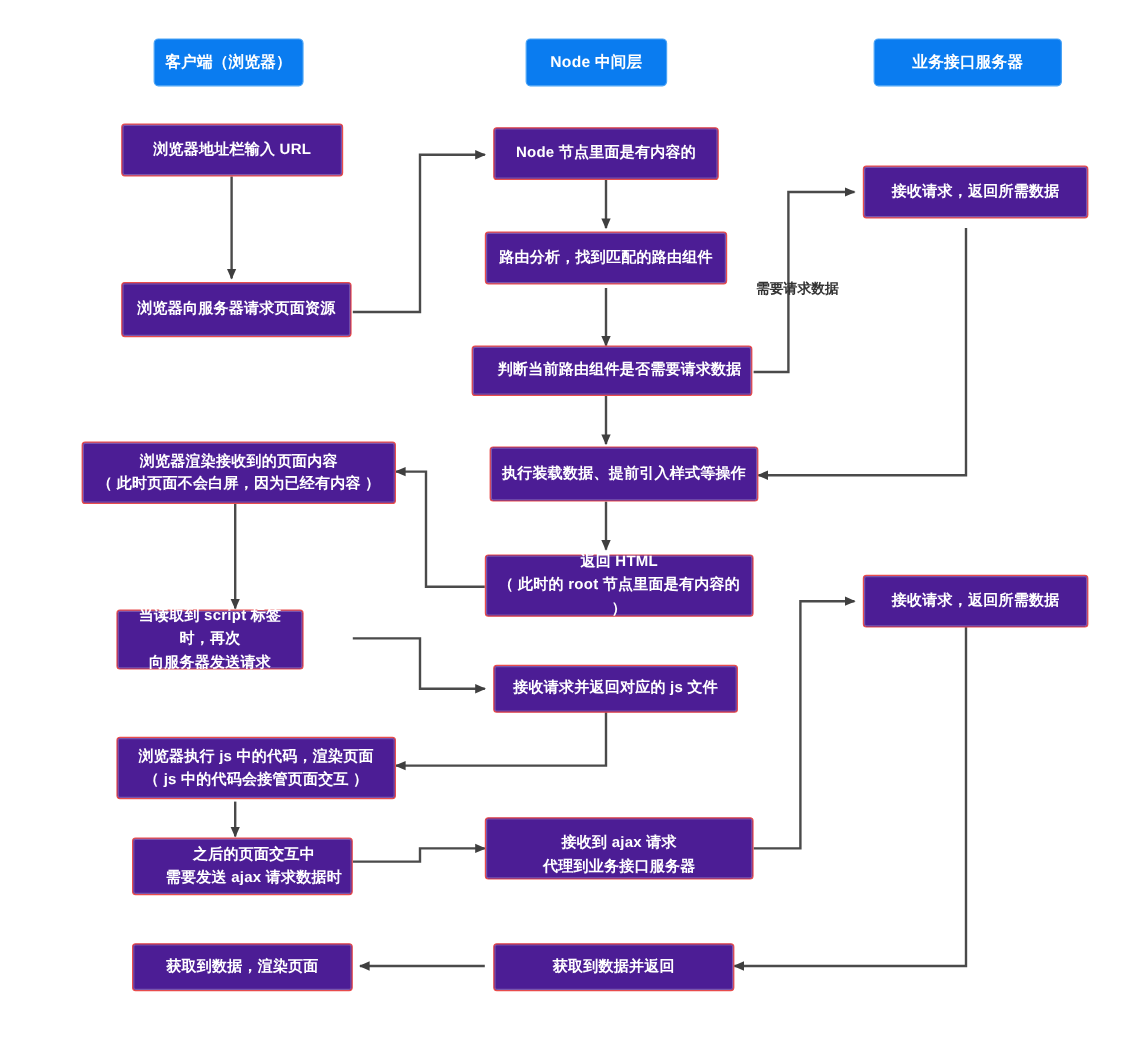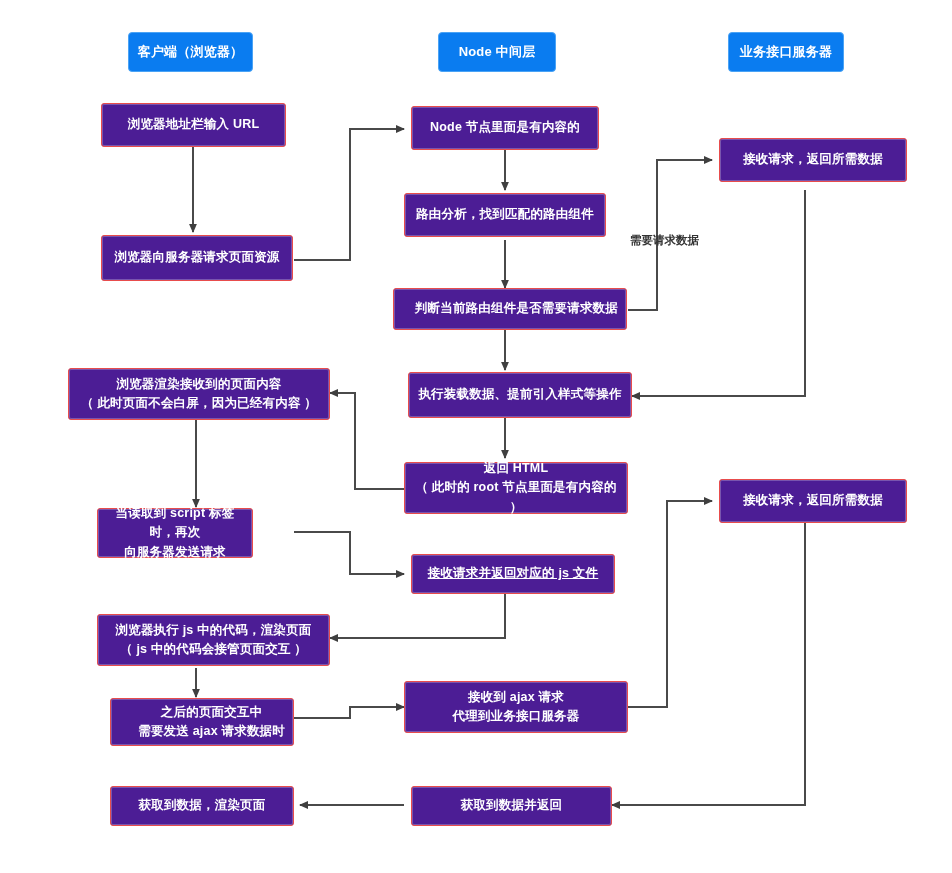--- a/index.html
+++ b/index.html
@@ -114,21 +114,21 @@
       <path d="M404,805 L300,805"></path>
     </g>
   </svg>
 
   <div class="node blue" style="left:128px; top:32px; width:125px; height:40px;">
     <span class="txt">客户端（浏览器）</span>
   </div>
   <div class="node blue" style="left:438px; top:32px; width:118px; height:40px;">
     <span class="txt">Node 中间层</span>
   </div>
-  <div class="node blue" style="left:728px; top:32px; width:116px; height:40px;">
+  <div class="node blue" style="left:728px; top:32px; width:157px; height:40px;">
     <span class="txt">业务接口服务器</span>
   </div>
 
   <div class="node red" style="left:101px; top:103px; width:185px; height:44px;">
     <span class="txt">浏览器地址栏输入 URL</span>
   </div>
 
   <div class="node red" style="left:411px; top:106px; width:188px; height:44px;">
     <span class="txt">Node 节点里面是有内容的</span>
   </div>
@@ -165,35 +165,35 @@
 
   <div class="node red" style="left:719px; top:479px; width:188px; height:44px;">
     <span class="txt">接收请求，返回所需数据</span>
   </div>
 
   <div class="node red" style="left:97px; top:508px; width:156px; height:50px;">
     <span class="txt">当读取到 script 标签时，再次
 向服务器发送请求</span>
   </div>
 
-  <div class="node red" style="left:411px; top:554px; width:204px; height:40px;text-decoration:underline;">
+  <div class="node red" style="left:411px; top:554px; width:204px; height:40px;">
     <span class="txt">接收请求并返回对应的 js 文件</span>
   </div>
 
   <div class="node red" style="left:97px; top:614px; width:233px; height:52px;">
     <span class="txt">浏览器执行 js 中的代码，渲染页面
 （ js 中的代码会接管页面交互 ）</span>
   </div>
 
   <div class="node red" style="left:110px; top:698px; width:184px; height:48px;justify-content:flex-end;">
     <span class="txt">之后的页面交互中
 需要发送 ajax 请求数据时</span>
   </div>
 
-  <div class="node red" style="left:404px; top:681px; width:224px; height:52px;">
+  <div class="node red" style="left:404px; top:681px; width:224px; height:52px;align-items:flex-end;">
     <span class="txt">接收到 ajax 请求
 代理到业务接口服务器</span>
   </div>
 
   <div class="node red" style="left:110px; top:786px; width:184px; height:40px;">
     <span class="txt">获取到数据，渲染页面</span>
   </div>
 
   <div class="node red" style="left:411px; top:786px; width:201px; height:40px;">
     <span class="txt">获取到数据并返回</span>

